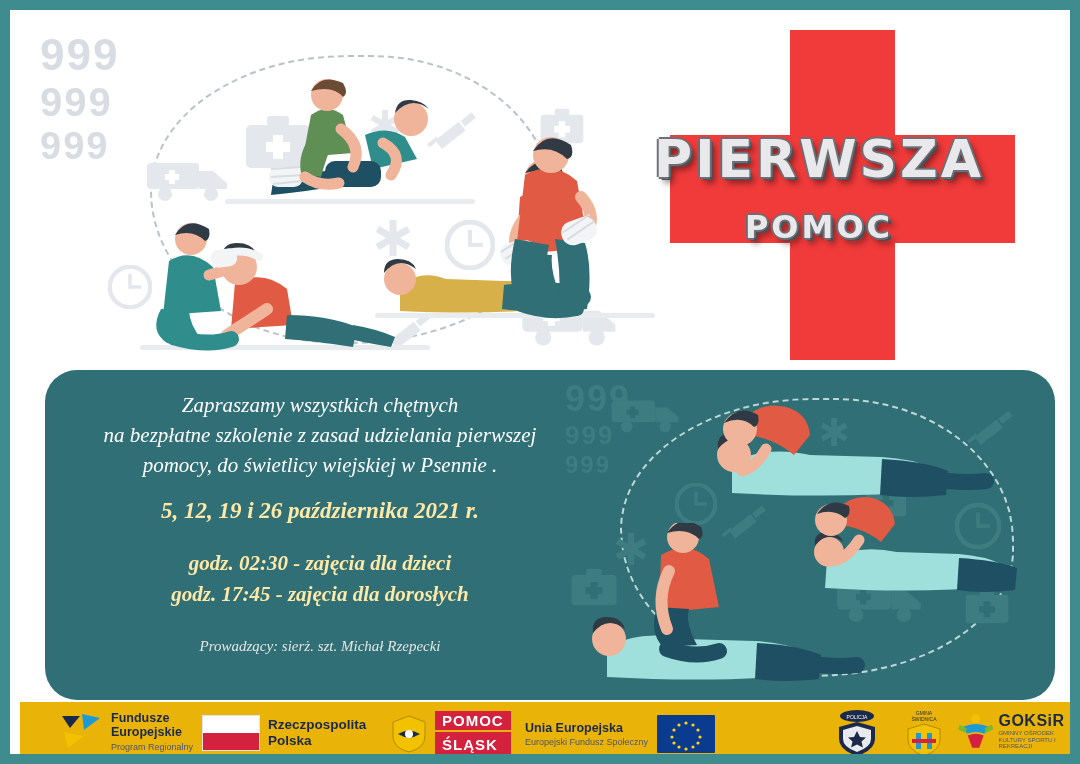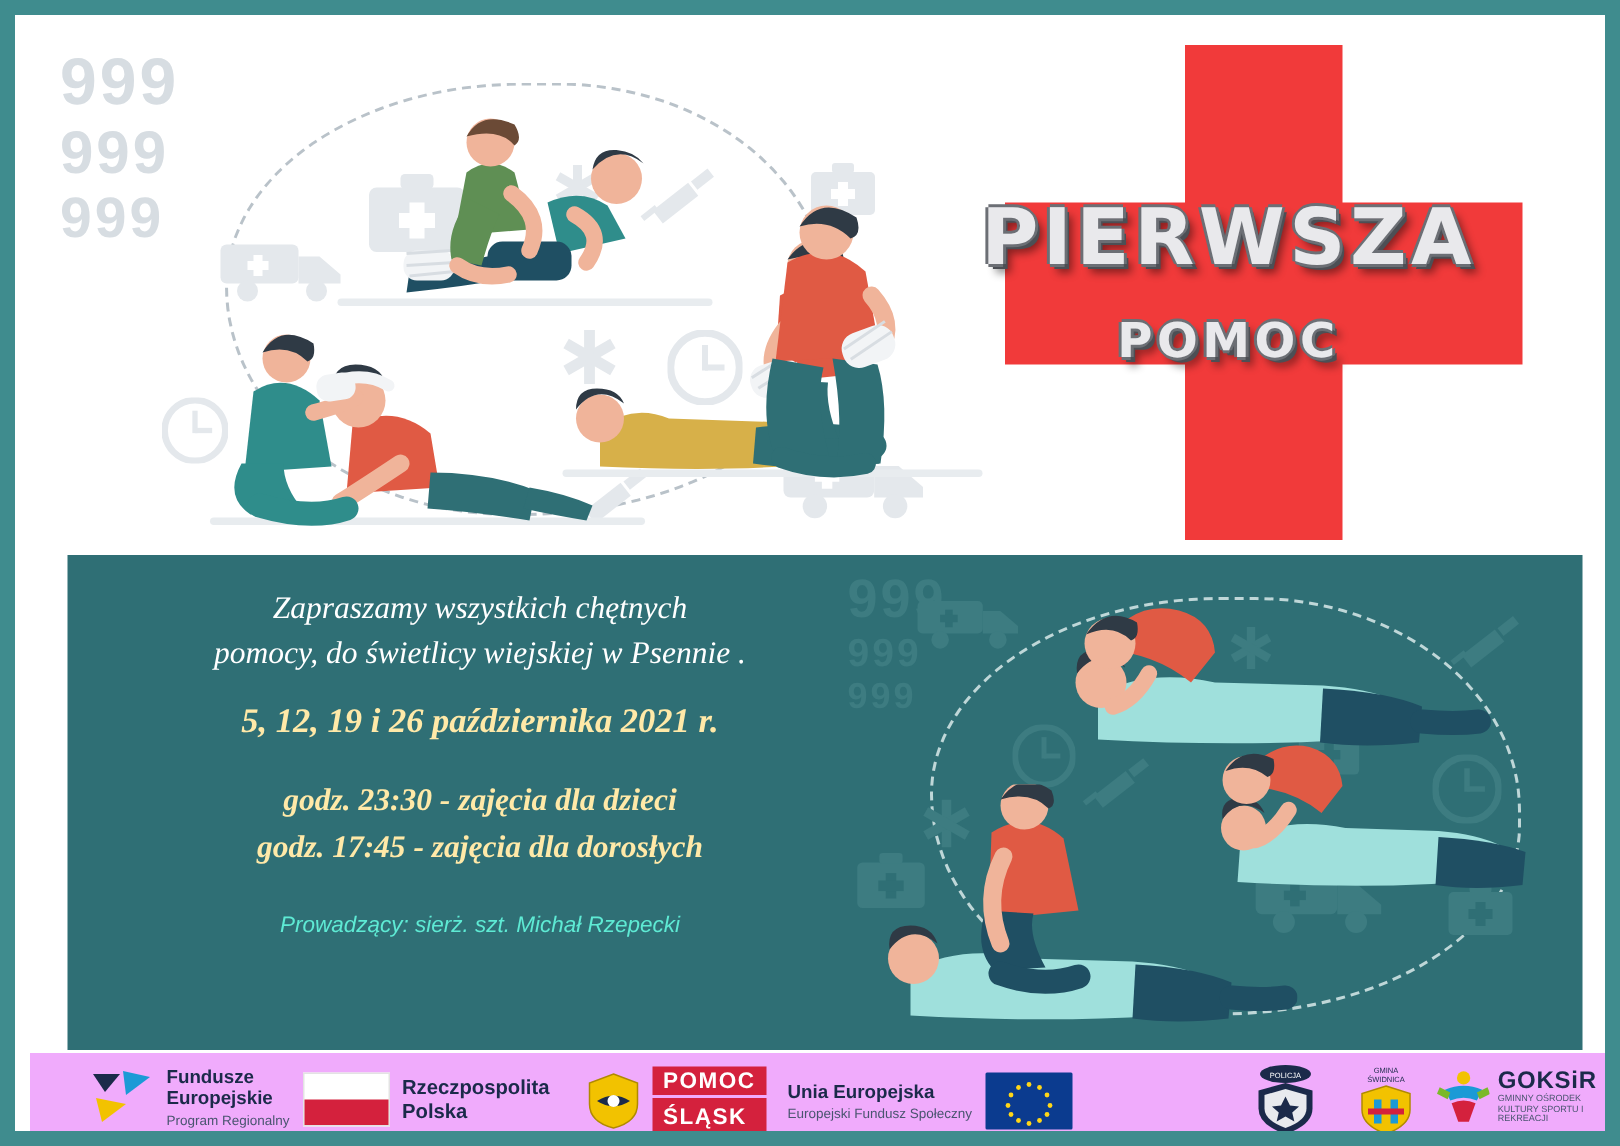--- a/index.html
+++ b/index.html
@@ -112,20 +112,21 @@
   }
 
   
   .teal {
     position: absolute;
     left: 25px;
     top: 350px;
     width: 1010px;
     height: 330px;
     background: #2f6f75;
+    border-radius: 32px;
   }
   .teal-text {
     position: absolute;
     left: 30px;
     top: 20px;
     width: 490px;
     text-align: center;
     color: #ffffff;
   }
   .t-invite {
@@ -147,24 +148,24 @@
   .t-hours {
     font-family: "Liberation Serif", serif;
     font-style: italic;
     font-weight: bold;
     font-size: 21px;
     line-height: 31px;
     color: #ffe9a8;
     margin-bottom: 28px;
   }
   .t-lead {
-    font-family: Liberation Sans, sans-serif;
+    font-family: Liberation Serif, serif;
     font-style: italic;
     font-size: 15px;
-    color: #5eead4;
+    color: #e5e5e5;
   }
 
   .illus-bottom {
     position: absolute;
     left: 520px;
     top: 8px;
     width: 485px;
     height: 315px;
   }
   .ghost-dark {
@@ -184,21 +185,21 @@
     border-radius: 50% 46% 52% 48% / 48% 52% 46% 54%;
   }
 
   
   .footer {
     position: absolute;
     left: 0;
     top: 682px;
     width: 1060px;
     height: 62px;
-    background: #f0abfc;
+    background: #eab308;
   }
   .logo {
     position: absolute;
     display: flex;
     align-items: center;
   }
   .logo-text {
     font-family: "Liberation Sans", sans-serif;
     color: #1b2a4a;
     line-height: 1.15;
@@ -407,25 +408,26 @@
         </svg>
 
       </div>
     </div>
 
     <div class="teal">
 
       <div class="teal-text">
         <div class="t-invite">
           <div>Zapraszamy wszystkich chętnych</div>
+          <div>na bezpłatne szkolenie z zasad udzielania pierwszej</div>
           <div>pomocy, do świetlicy wiejskiej w Psennie .</div>
         </div>
         <div class="t-dates">5, 12, 19 i 26 października 2021 r.</div>
         <div class="t-hours">
-          <div>godz. 23:30 - zajęcia dla dzieci</div>
+          <div>godz. 02:30 - zajęcia dla dzieci</div>
           <div>godz. 17:45 - zajęcia dla dorosłych</div>
         </div>
         <div class="t-lead">Prowadzący:  sierż. szt. Michał Rzepecki</div>
       </div>
 
       <div class="illus-bottom">
 
         <div class="dashed-blob-dark" style="left:55px; top:20px; width:390px; height:275px;"></div>
 
         <div class="ghost-num-dark" style="left:55px; top:92px; font-size:36px;">999</div>

